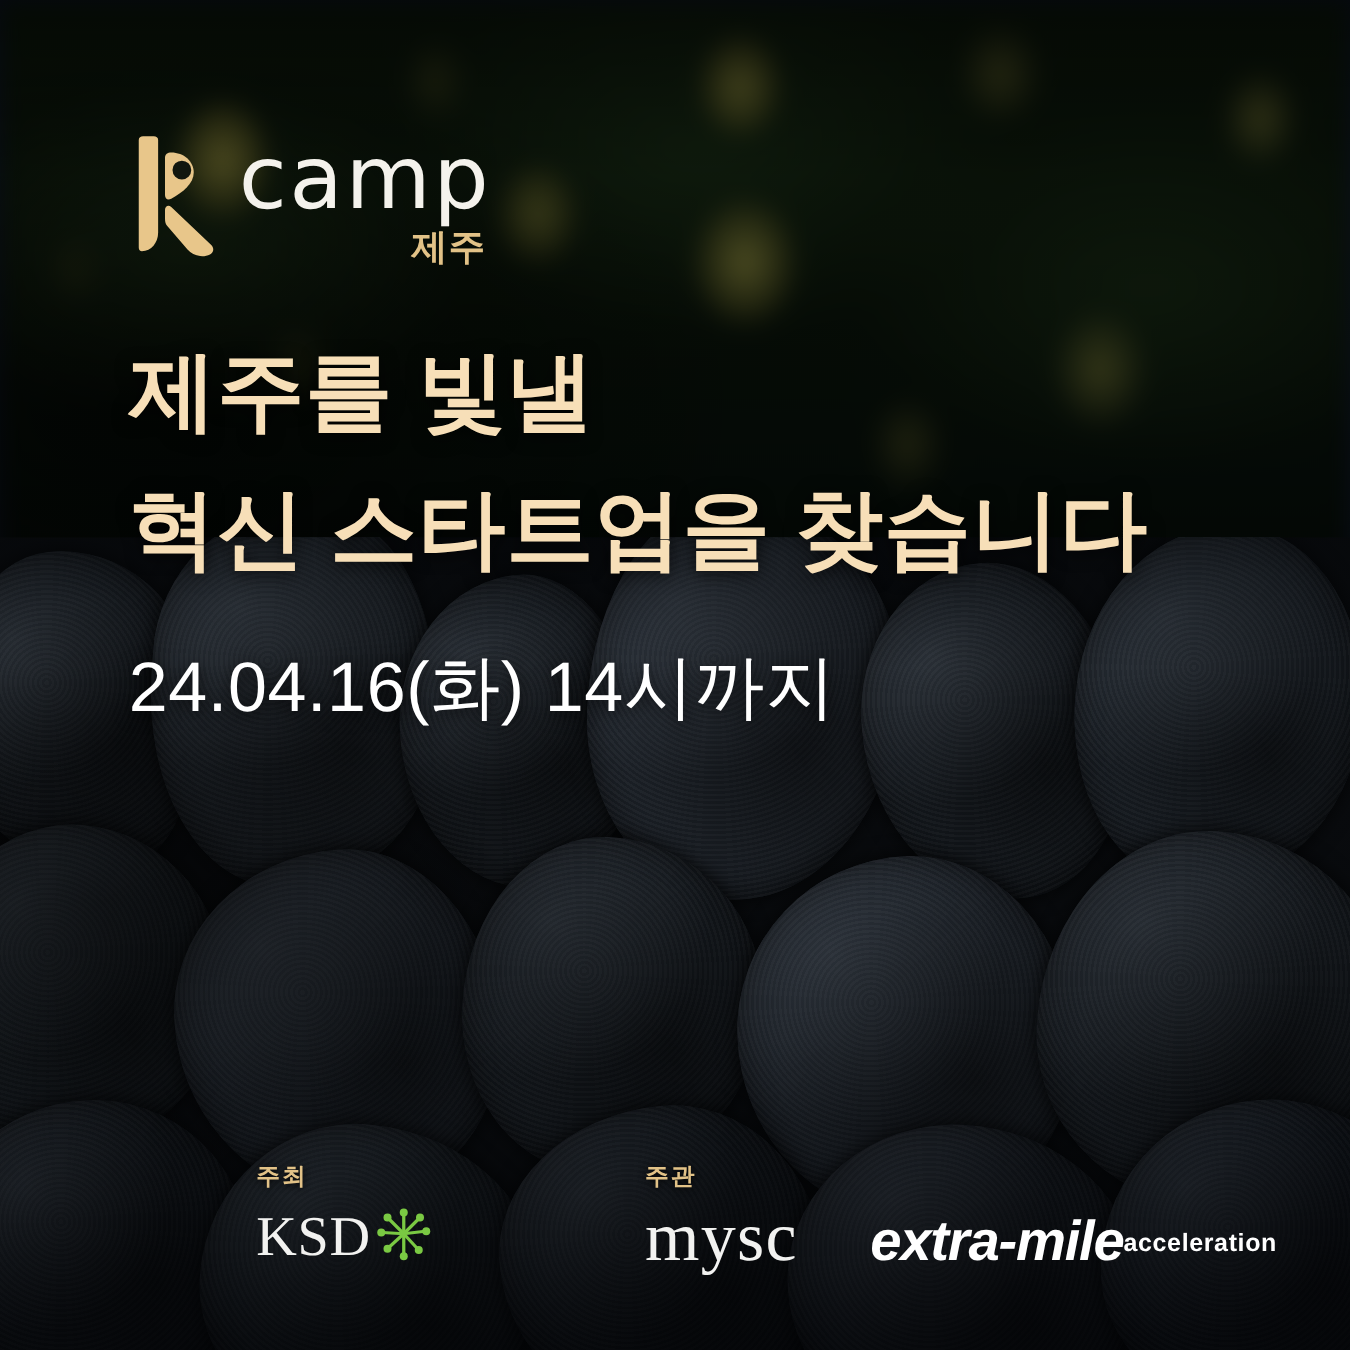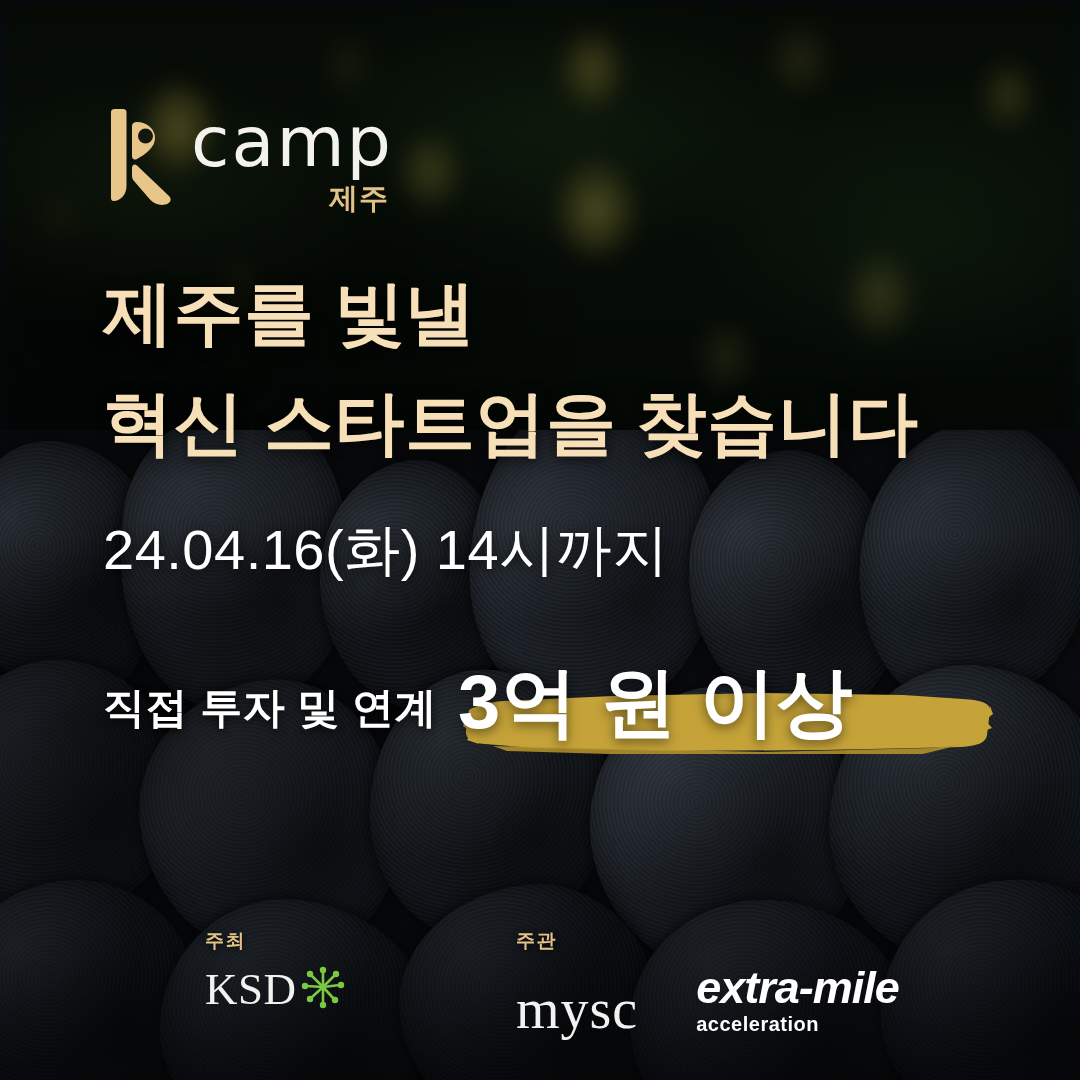--- a/index.html
+++ b/index.html
@@ -258,22 +258,22 @@
     font-family: "Liberation Serif", "DejaVu Serif", serif;
     font-size: 56px;
     font-weight: 400;
     color: #f2f2f0;
     letter-spacing: 1px;
     line-height: 0.9;
   }
   .extramile-logo {
     margin-left: 58px;
     display: flex;
-    flex-direction: column;
-    align-items: flex-start;
+    flex-direction: row;
+    align-items: center;
     line-height: 1;
   }
   .extramile-main {
     font-size: 45px;
     font-style: italic;
     font-weight: 800;
     color: #ffffff;
     letter-spacing: -1px;
   }
   .extramile-sub {
@@ -330,32 +330,20 @@
     </div>
   </div>
 
   <div class="headline">
     <div class="headline-line">제주를 빛낼</div>
     <div class="headline-line">혁신 스타트업을 찾습니다</div>
   </div>
 
   <div class="deadline">24.04.16(화) 14시까지</div>
 
-  <div class="funding-row">
-    <div class="funding-label">직접 투자 및 연계</div>
-    <div class="funding-amount-wrap">
-      <svg class="brush" viewBox="0 0 530 66" preserveAspectRatio="none" aria-hidden="true">
-        <path d="M6 22 C14 17 26 14 40 13 L150 8 L300 5 L440 7 L500 11 C520 12 528 16 527 23 L524 47 C523 55 514 58 498 59 L360 62 L200 63 L70 60 L22 56 C8 55 2 50 3 42 Z" fill="#C5A339"></path>
-        <path d="M3 30 L0 38 L9 44 L4 52 L16 56 L10 46 Z" fill="#C5A339"></path>
-        <path d="M527 18 L530 26 L522 32 L529 40 L518 44 L524 30 Z" fill="#C5A339"></path>
-        <path d="M30 58 L300 64 L470 60 L500 56 L460 66 L180 67 L44 63 Z" fill="#B9962E" opacity="0.85"></path>
-      </svg>
-      <span class="funding-amount">3억 원 이상</span>
-    </div>
-  </div>
 
   <div class="sponsors">
 
     <div class="sponsor-group host">
       <div class="sponsor-role">주최</div>
       <div class="sponsor-logos">
         <div class="ksd-logo">
           <span class="ksd-letters">KSD</span>
           <svg class="ksd-burst" viewBox="0 0 44 44" aria-hidden="true">
             <g stroke="#7AC943" stroke-width="2.6" stroke-linecap="round">

